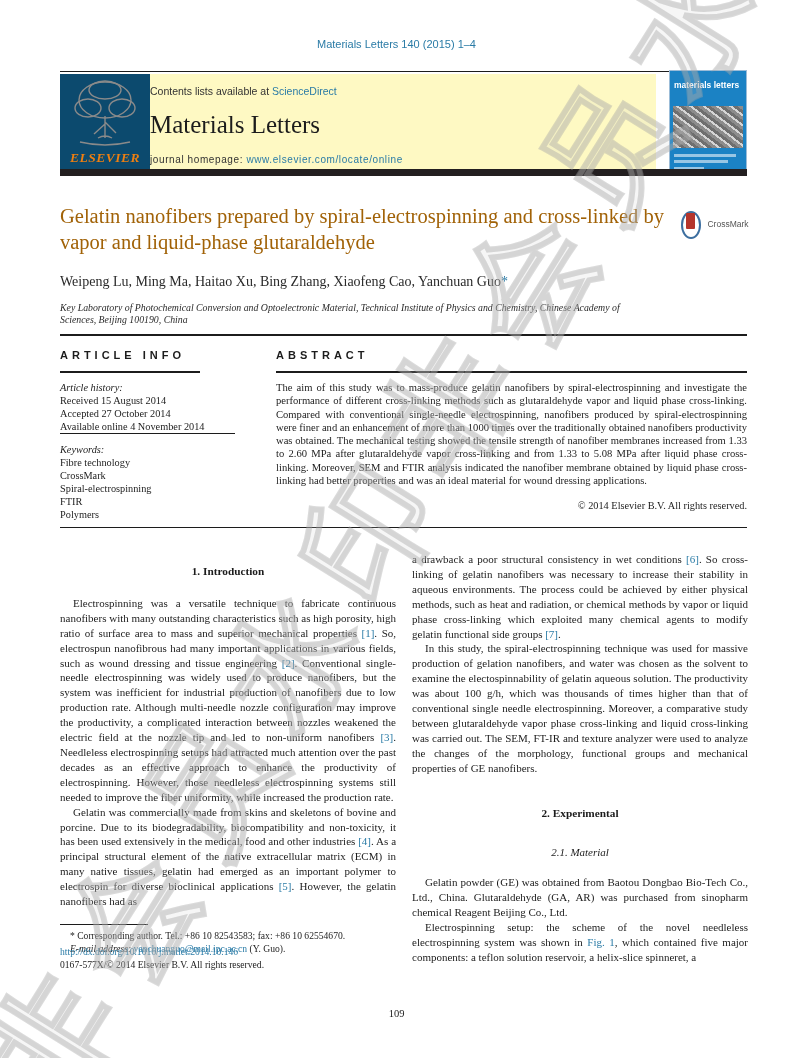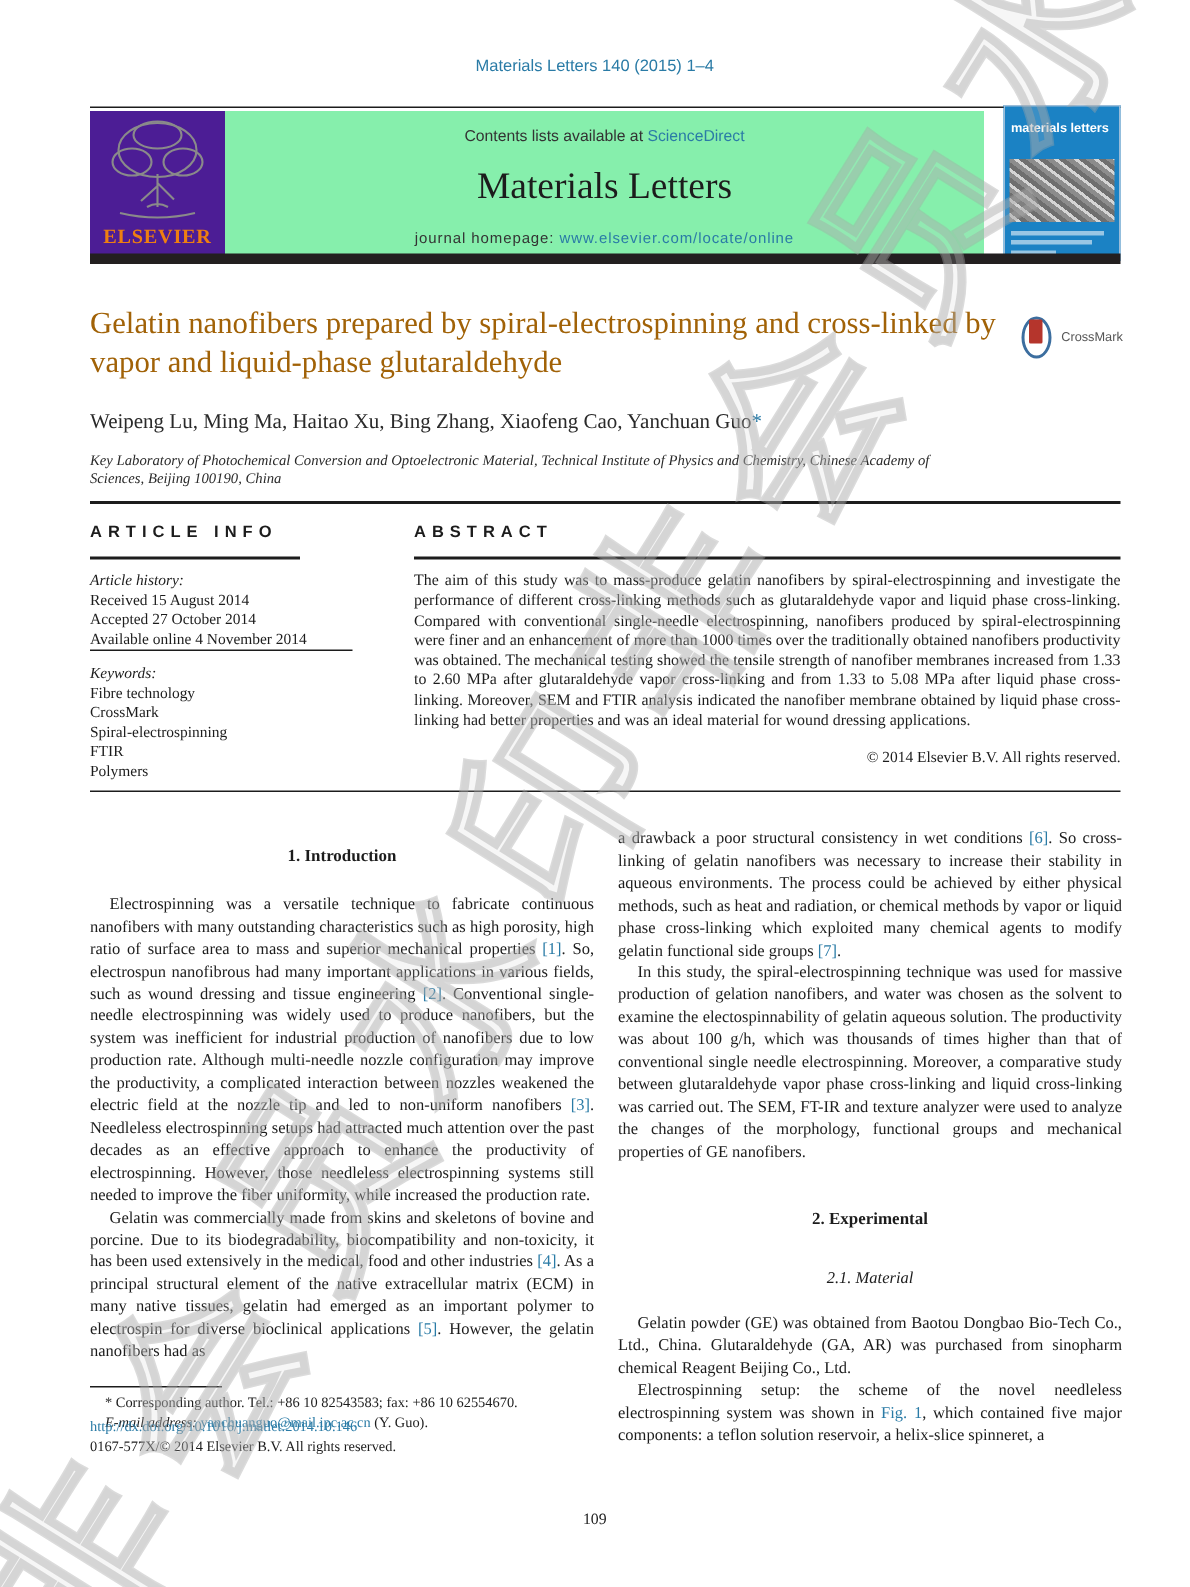--- a/index.html
+++ b/index.html
@@ -13,22 +13,22 @@
   
   .watermark{position:absolute;left:-320px;top:400px;width:1440px;text-align:center;
     transform:rotate(-58deg);transform-origin:center;
     font-family:"DejaVu Sans", sans-serif;font-weight:bold;font-size:128px;letter-spacing:22px;
     color:rgba(205,205,205,0.18);-webkit-text-stroke:2px rgba(165,165,165,0.40);
     pointer-events:none;white-space:nowrap;z-index:5;}
   
   .journal-ref{left:0;right:0;top:38px;text-align:center;font-size:11px;color:#2a7ba6;}
   .toprule{left:60px;width:687px;top:71px;}
   .header-band{left:60px;top:74px;width:687px;height:96px;display:flex;}
-  .logo-cell{width:90px;background:#4c1d95;position:relative;}
-  .gray-box{flex:1;background:#86efac;text-align:center;position:relative;margin-right:13px;}
+  .logo-cell{width:90px;background:#0c4a6e;position:relative;font-style:italic;}
+  .gray-box{flex:1;background:#fef9c3;text-align:left;position:relative;margin-right:13px;}
   .contents-line{margin-top:11px;font-size:10.5px;color:#333;}
   .journal-title{font-size:25px;margin-top:14px;color:#1c1c1c;}
   .homepage-line{margin-top:15px;font-size:10px;letter-spacing:0.6px;color:#333;}
   .cover{width:78px;height:104px;background:#1b82c4;position:relative;margin-top:-4px;
          box-shadow:0 0 0 1px #9bbcd8 inset;}
   .cover-title{color:#ffffff;font-weight:bold;font-size:8.5px;text-align:left;
                padding:10px 0 0 5px;letter-spacing:0px;}
   .cover-img{position:absolute;left:4px;top:36px;width:70px;height:42px;
      background:repeating-linear-gradient(37deg,#8c8c8c 0 3px,#d5d5d5 3px 5px,#6f6f6f 5px 8px);}
   .cover-line{position:absolute;left:5px;height:3px;background:rgba(255,255,255,0.55);}

